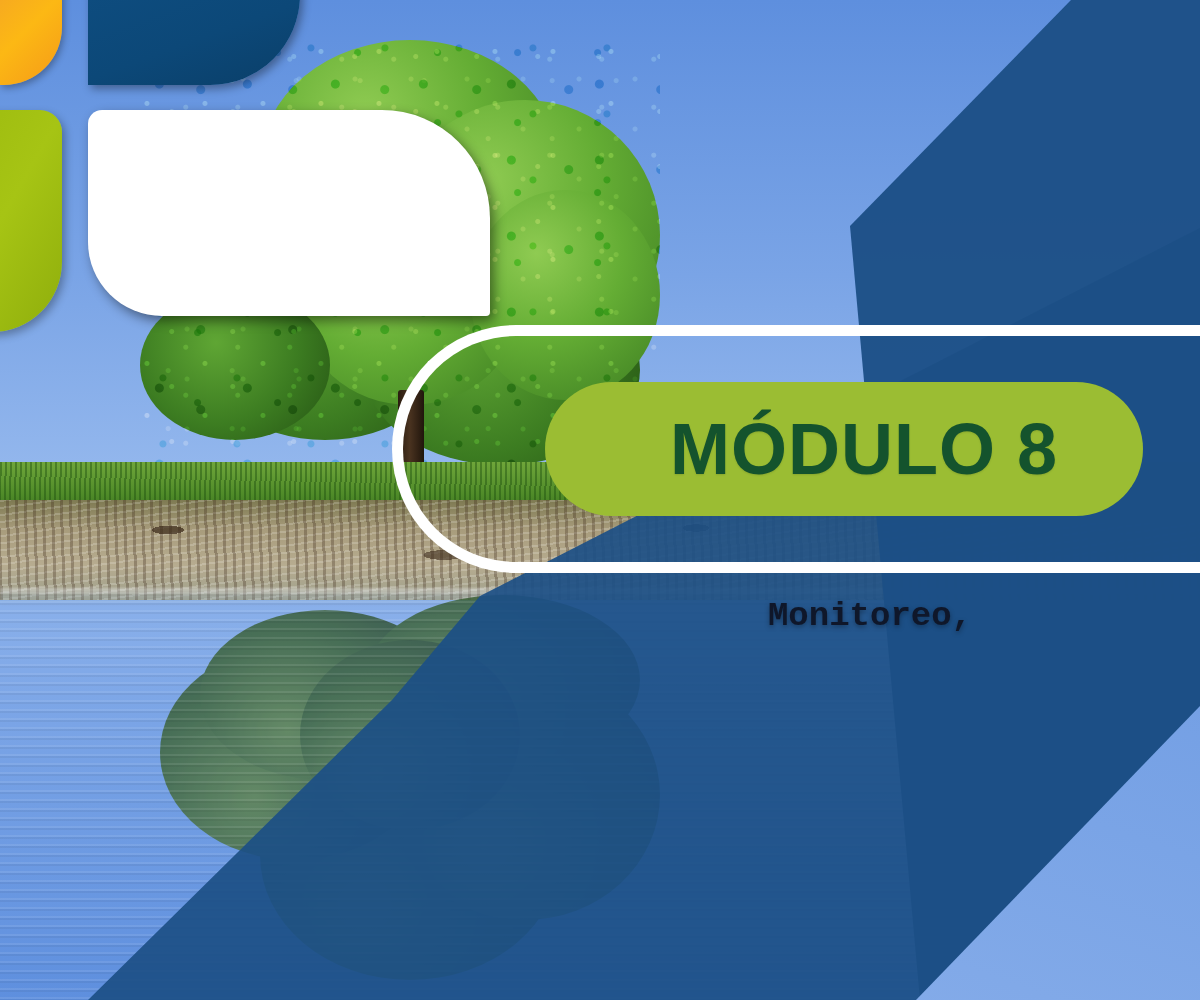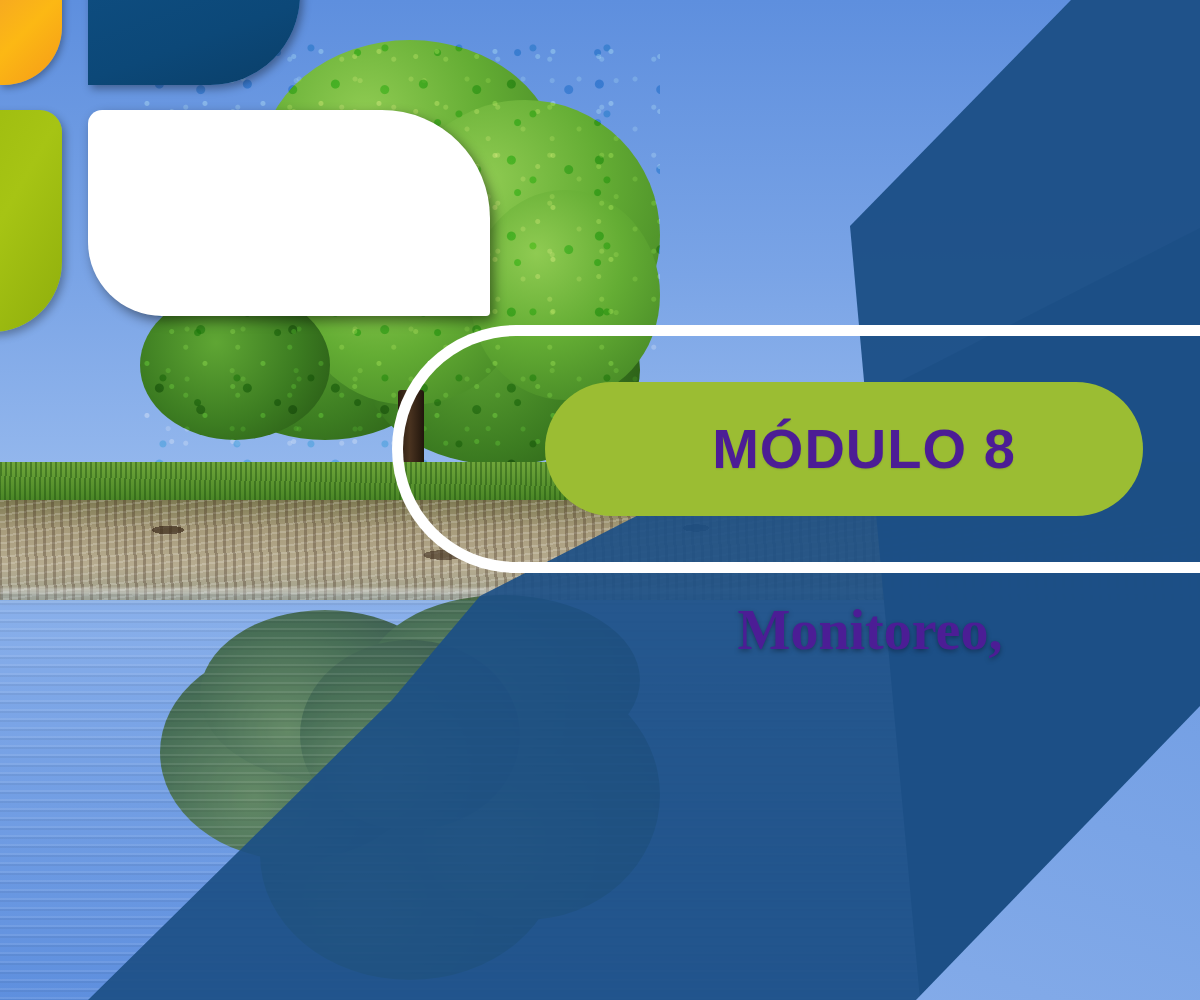--- a/index.html
+++ b/index.html
@@ -205,41 +205,41 @@
     position: absolute;
     left: 545px; top: 382px;
     width: 598px; height: 134px;
     background: #9BBD33;
     border-radius: 67px;
     display: flex;
     align-items: center;
     justify-content: center;
   }
   .badge-label {
-    color: #4c1d95;
+    color: #14532d;
     font-family: "Liberation Sans", sans-serif;
     font-weight: bold;
-    font-size: 56px;
+    font-size: 72px;
     letter-spacing: 1px;
     line-height: 1;
     white-space: nowrap;
     text-shadow: 0 1px 2px rgba(0,0,0,.12);
     margin-left: 40px;
   }
 
   
   .subtitle {
     position: absolute;
     left: 560px; top: 596px;
     width: 620px;
     text-align: center;
-    color: #4c1d95;
-    font-family: Liberation Serif, serif;
+    color: #0f172a;
+    font-family: Liberation Mono, monospace;
     font-weight: bold;
-    font-size: 56px;
+    font-size: 34px;
     line-height: 1.22;
     text-shadow: 0 2px 5px rgba(0,0,0,.35);
   }
   .subtitle div { white-space: nowrap; }
 </style>
 </head>
 <body>
 
 <div id="slide">
 

